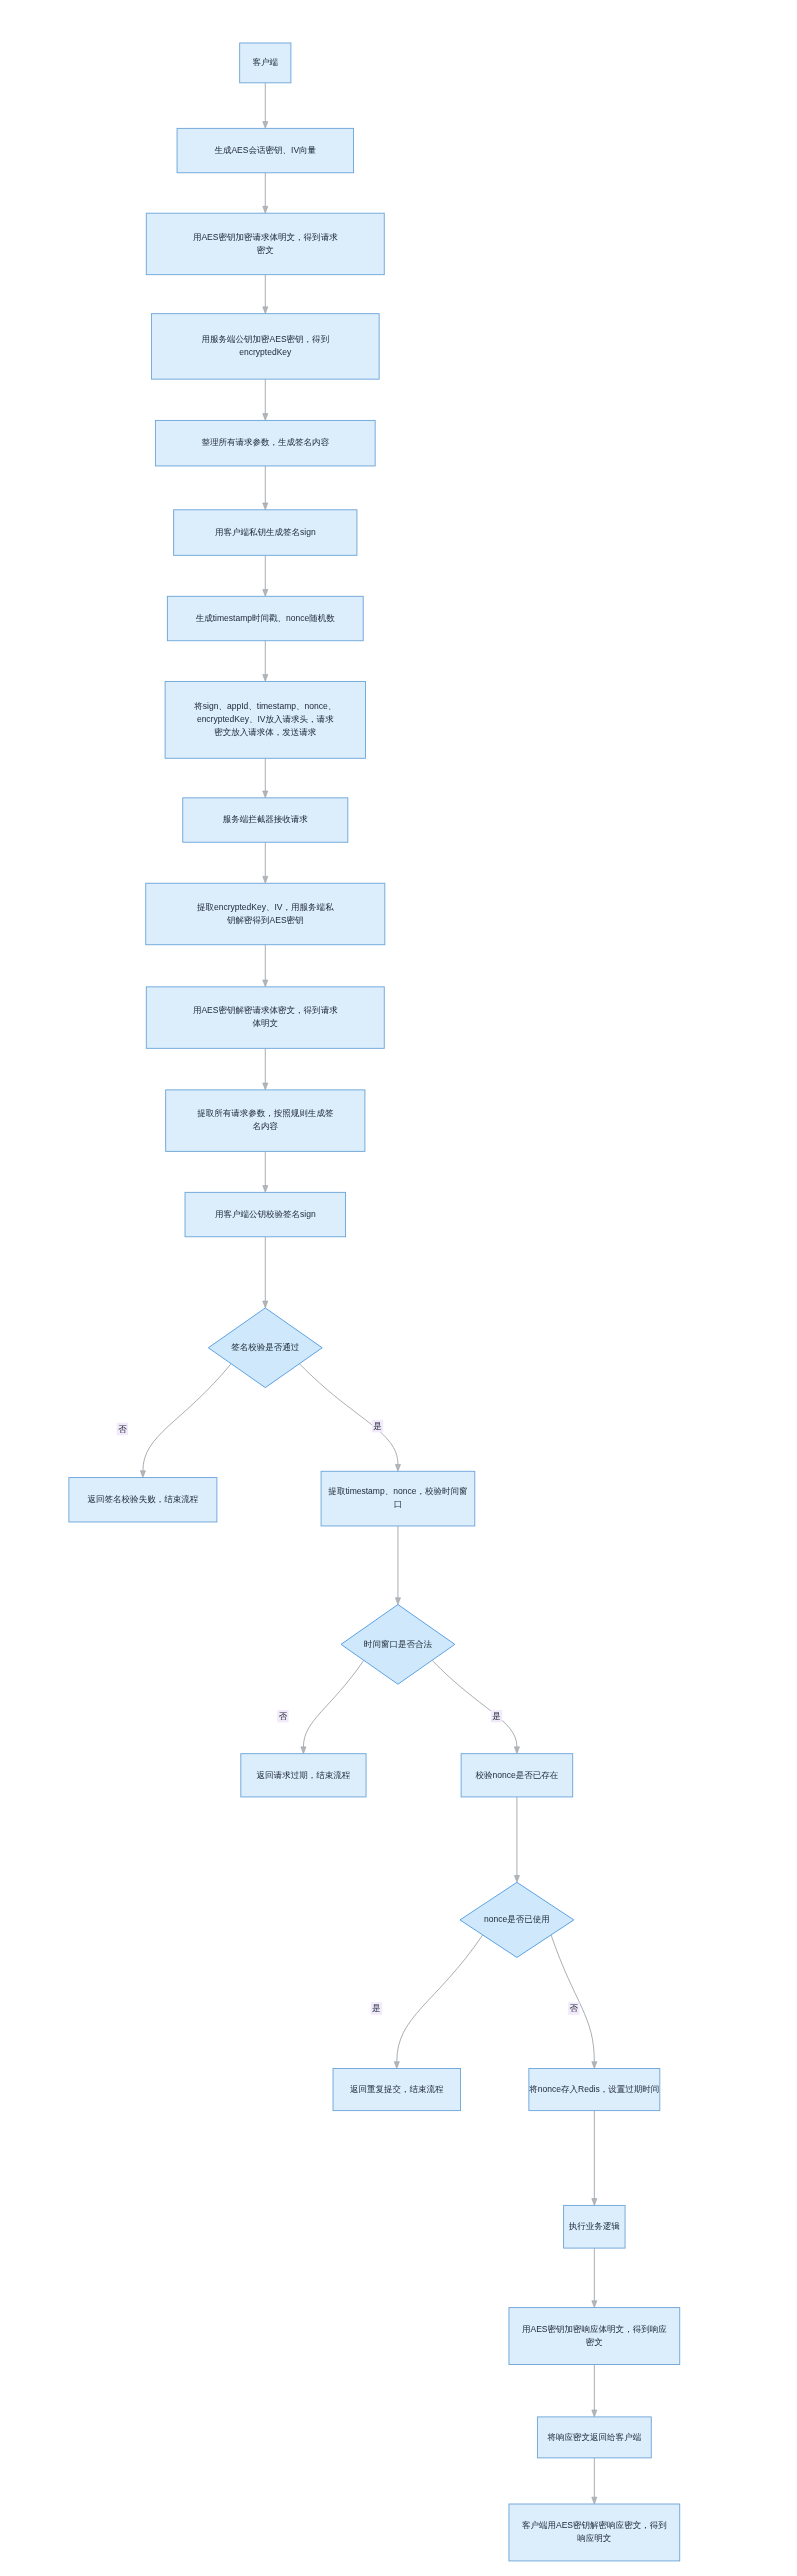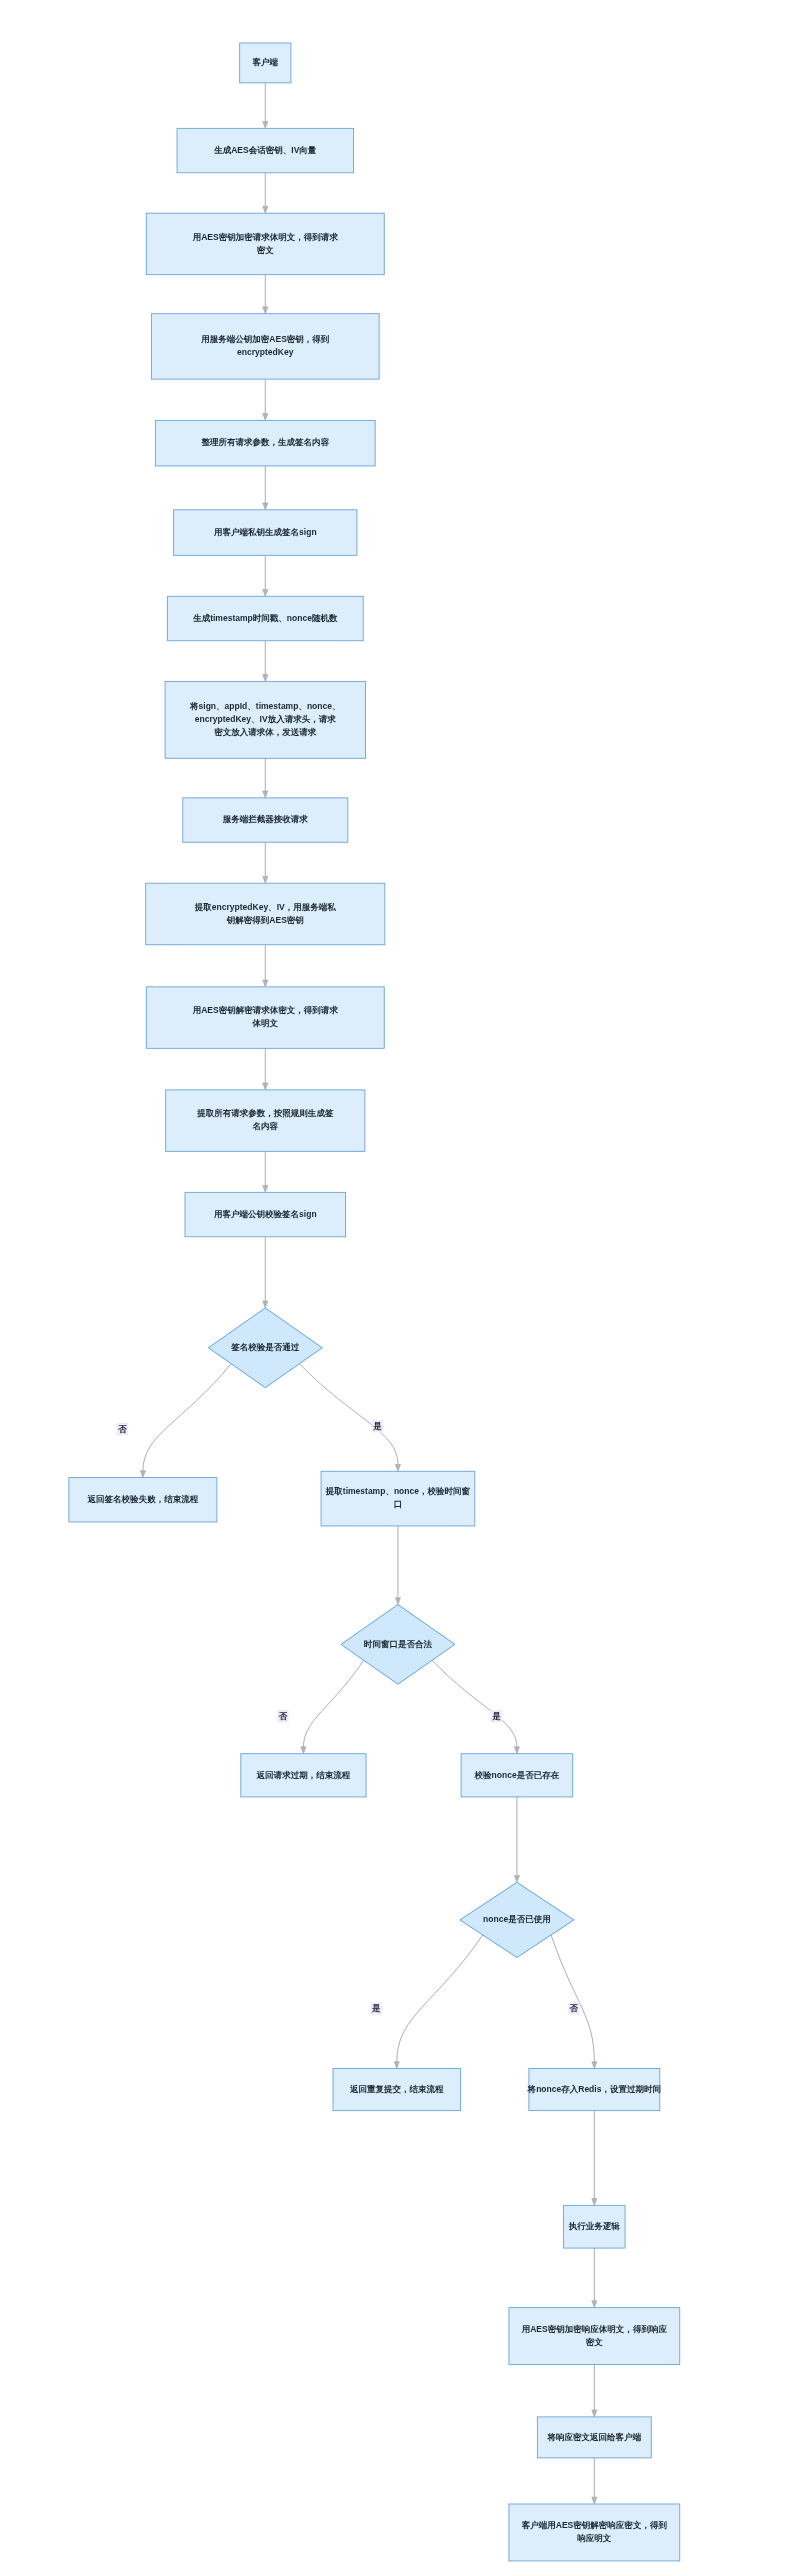--- a/index.html
+++ b/index.html
@@ -12,21 +12,20 @@
     height: 2576px;
     font-family: "Liberation Sans", sans-serif;
     position: relative;
     overflow: hidden;
   }
   #flow-root {
     position: absolute;
     left: 0; top: 0;
     width: 797px;
     height: 2576px;
-    font-weight: bold;
   }
   svg.flow-canvas {
     display: block;
     width: 797px;
     height: 2576px;
   }
   .node-rect {
     fill: #dcedfb;
     stroke: #6ba5d9;
     stroke-width: 1.6;

